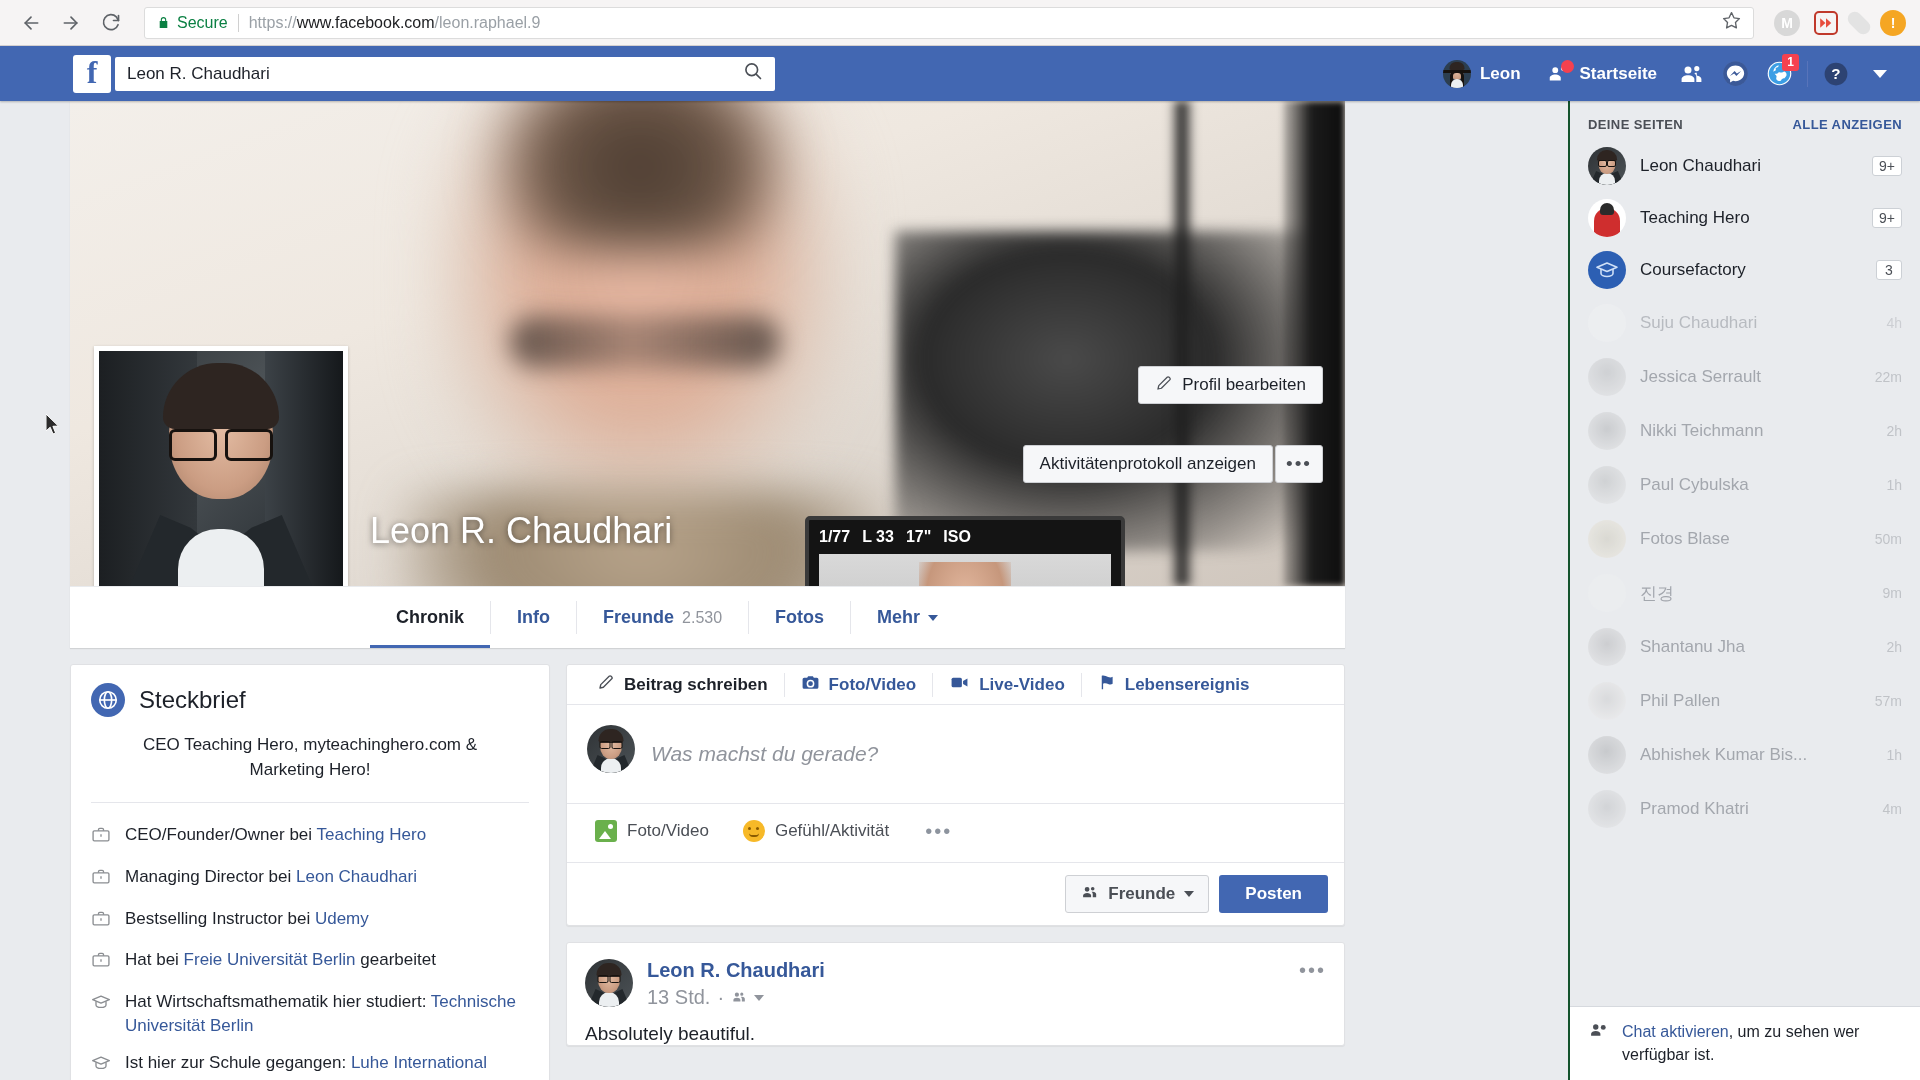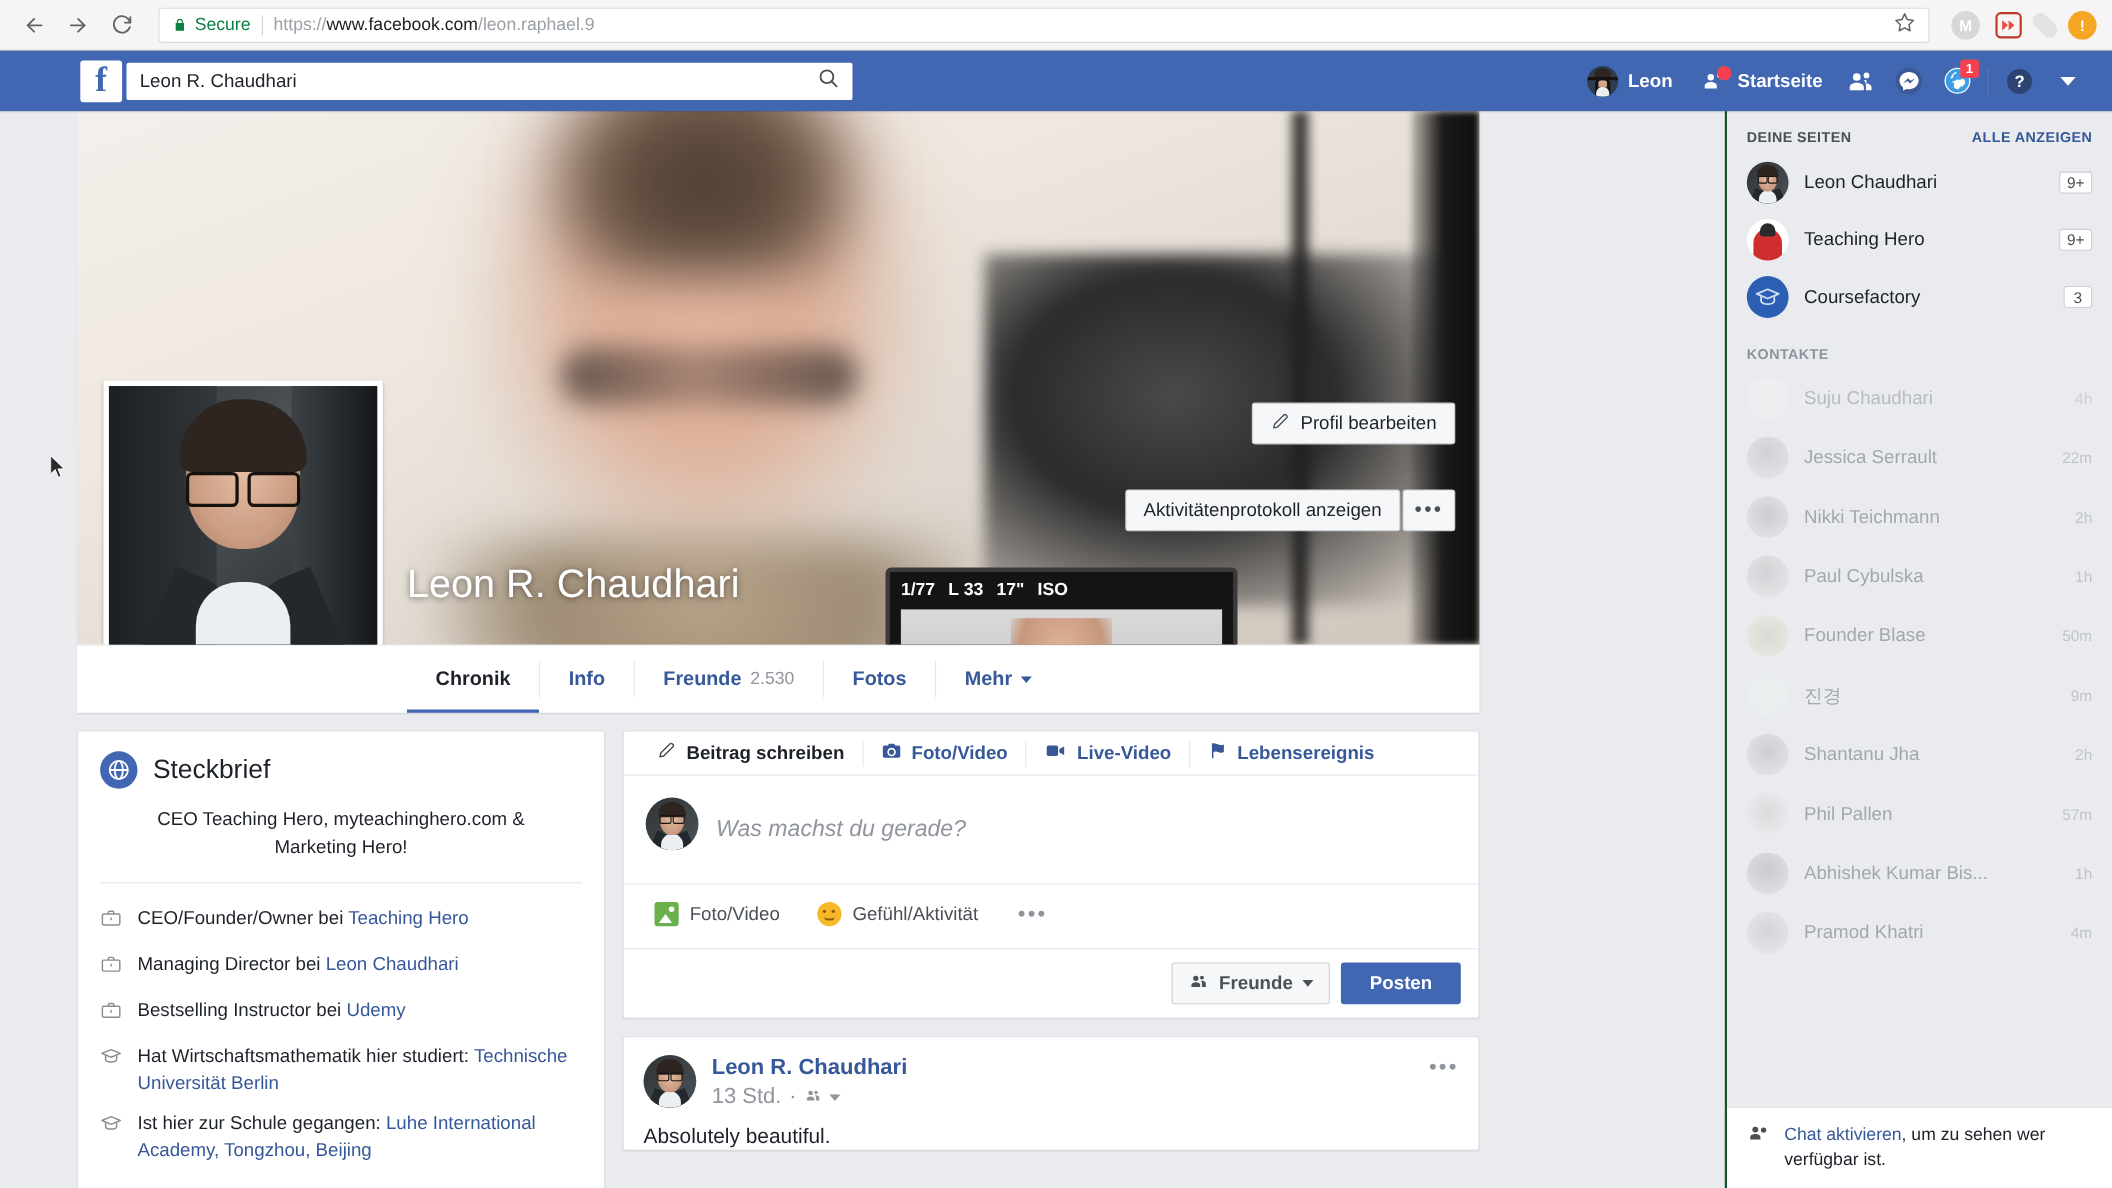--- a/index.html
+++ b/index.html
@@ -728,20 +728,30 @@
               <span class="ic">
                 <svg width="20" height="20" viewBox="0 0 24 24" fill="none" stroke="currentColor" stroke-width="1.6">
                     <rect x="2.5" y="7" width="19" height="12" rx="1.5"></rect>
                     <path d="M9 7V5.5A1.5 1.5 0 0 1 10.5 4h3A1.5 1.5 0 0 1 15 5.5V7"></path>
                     <line x1="12" y1="11" x2="12" y2="14"></line>
                   </svg>
               </span>
               <span><span>Bestselling Instructor bei </span><span class="lnk">Udemy</span><span></span></span>
             </div>
 
+            <div class="intro-item">
+              <span class="ic">
+                <svg width="20" height="20" viewBox="0 0 24 24" fill="none" stroke="currentColor" stroke-width="1.6">
+                    <rect x="2.5" y="7" width="19" height="12" rx="1.5"></rect>
+                    <path d="M9 7V5.5A1.5 1.5 0 0 1 10.5 4h3A1.5 1.5 0 0 1 15 5.5V7"></path>
+                    <line x1="12" y1="11" x2="12" y2="14"></line>
+                  </svg>
+              </span>
+              <span><span>Hat bei </span><span class="lnk">Freie Universität Berlin</span><span> gearbeitet</span></span>
+            </div>
 
             <div class="intro-item">
               <span class="ic">
                 <svg width="20" height="20" viewBox="0 0 24 24" fill="none" stroke="currentColor" stroke-width="1.6" stroke-linejoin="round">
                     <polygon points="12 5 22 9.2 12 13.4 2 9.2"></polygon>
                     <path d="M6 11v4.6c0 1.6 2.7 2.9 6 2.9s6-1.3 6-2.9V11"></path>
                   </svg>
               </span>
               <span><span>Hat Wirtschaftsmathematik hier studiert: </span><span class="lnk">Technische Universität Berlin</span><span></span></span>
             </div>
@@ -904,21 +914,20 @@
       <div class="av36 av-cf">
         <svg width="24" height="24" viewBox="0 0 24 24" fill="none" stroke="#cfe0f7" stroke-width="1.6" stroke-linejoin="round">
             <polygon points="12 5 22 9.2 12 13.4 2 9.2"></polygon>
             <path d="M6 11v4.6c0 1.6 2.7 2.9 6 2.9s6-1.3 6-2.9V11"></path>
           </svg>
       </div>
       <span class="nm">Coursefactory</span>
       <span class="rail-cnt">3</span>
     </div>
 
-    <div class="rail-sub">KONTAKTE</div>
 
     <div class="contacts">
       <div class="contact faint">
         <div class="c-av cav0"></div>
         <span class="nm">Suju Chaudhari</span>
         <span class="t">4h</span>
       </div>
       <div class="contact faint2">
         <div class="c-av cav1"></div>
         <span class="nm">Jessica Serrault</span>
@@ -929,21 +938,21 @@
         <span class="nm">Nikki Teichmann</span>
         <span class="t">2h</span>
       </div>
       <div class="contact faint2">
         <div class="c-av cav3"></div>
         <span class="nm">Paul Cybulska</span>
         <span class="t">1h</span>
       </div>
       <div class="contact faint2">
         <div class="c-av cav4"></div>
-        <span class="nm">Founder Blase</span>
+        <span class="nm">Fotos Blase</span>
         <span class="t">50m</span>
       </div>
       <div class="contact faint2">
         <div class="c-av cav5"></div>
         <span class="nm">진경</span>
         <span class="t">9m</span>
       </div>
       <div class="contact faint2">
         <div class="c-av cav6"></div>
         <span class="nm">Shantanu Jha</span>

